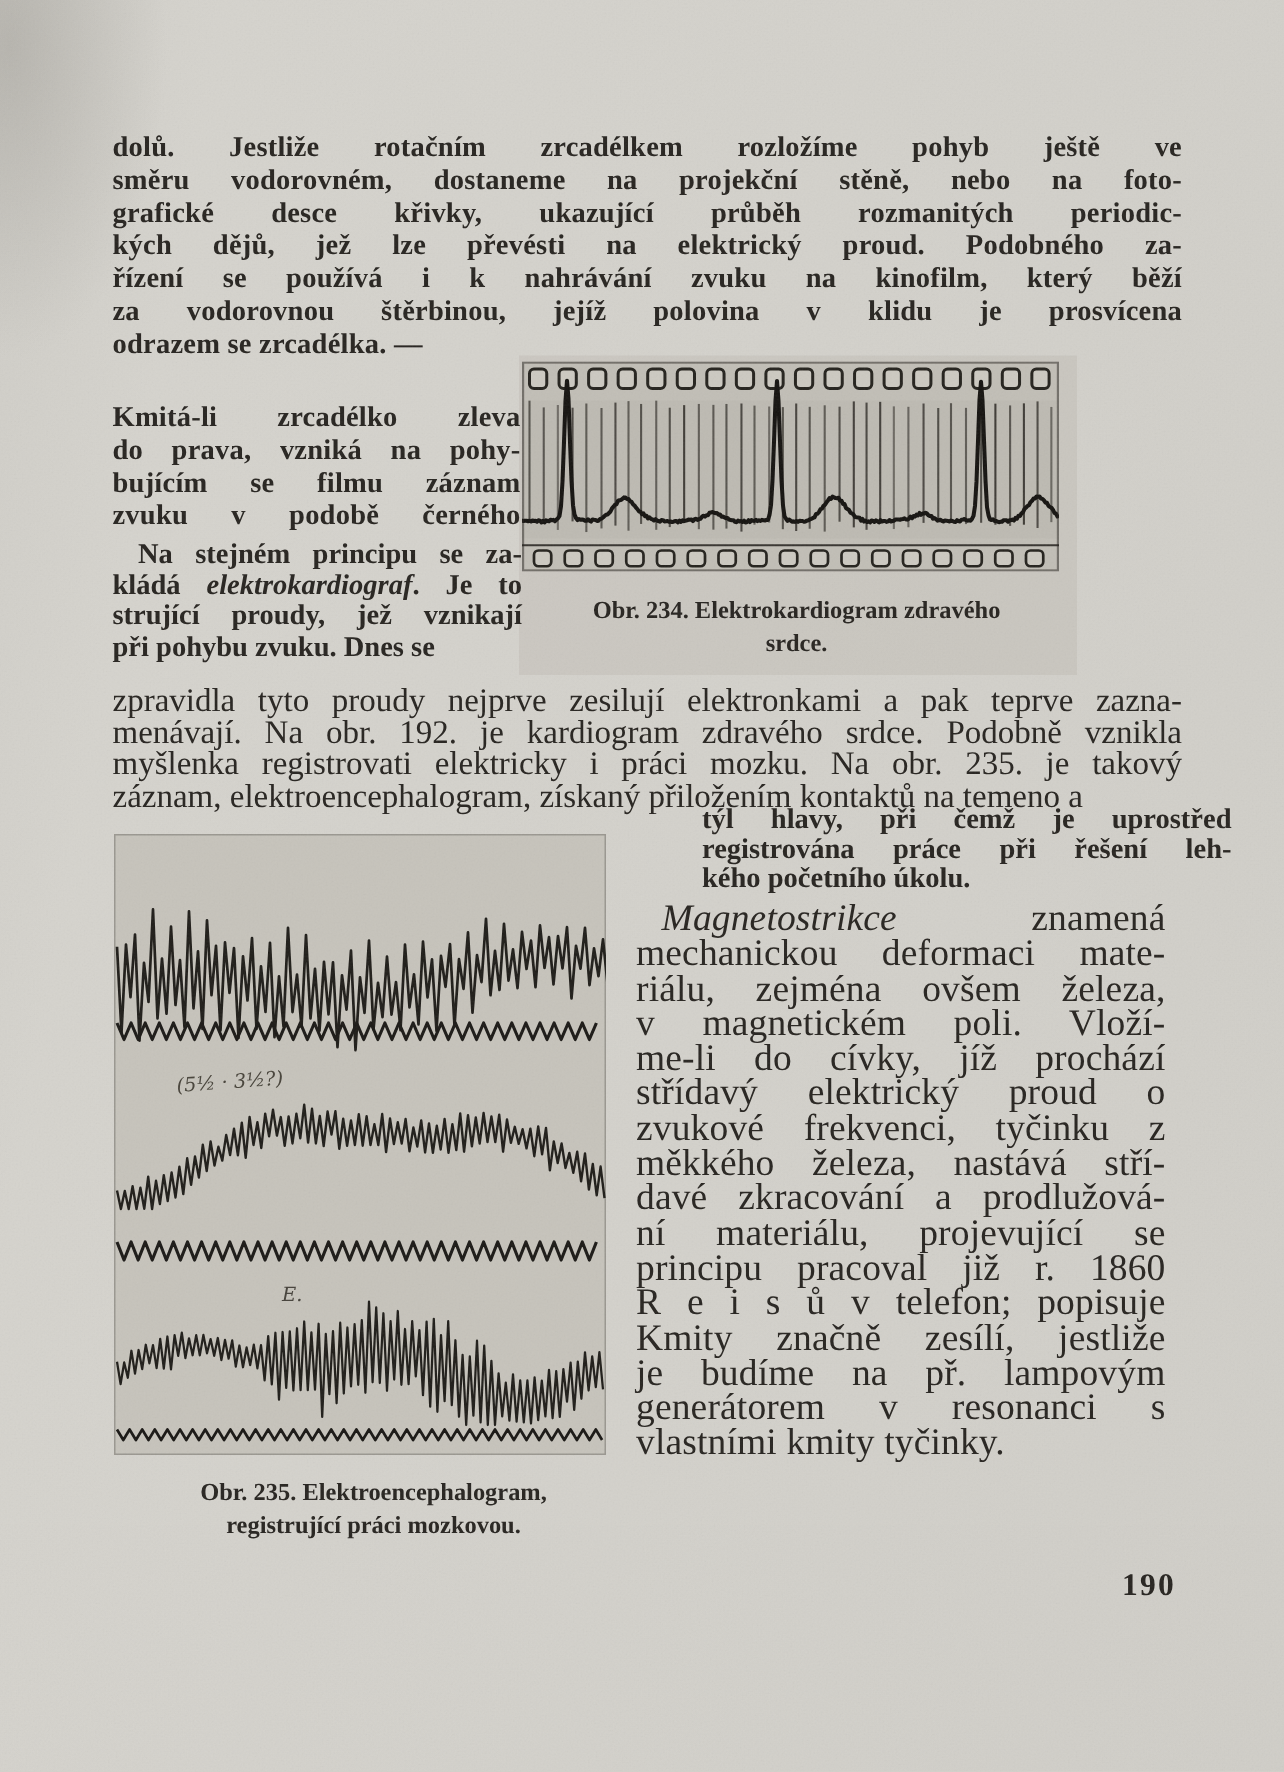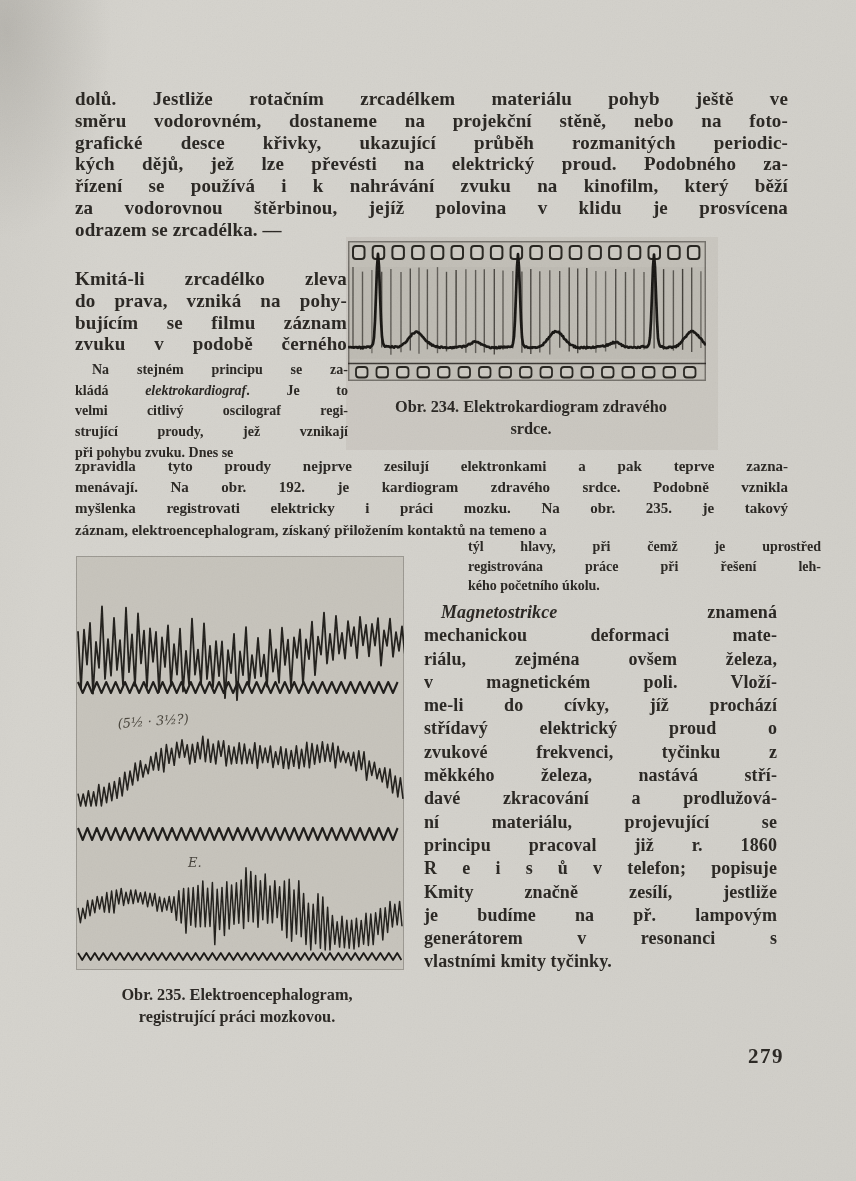--- a/index.html
+++ b/index.html
@@ -11,55 +11,55 @@
     font-family:"Liberation Serif","DejaVu Serif",serif;
     color:#272420;
   }
   .para { position:absolute; }
   .tline { text-align:justify; text-align-last:justify; }
   .para .tline.last { text-align-last:left; }
   .para.center .tline, .para.center .tline.last { text-align:right; text-align-last:center; }
   .para.indent-first .tline:first-child { text-indent:17px; }
 
   .t-large { font-size:19px;  line-height:21.8px; font-weight:bold; letter-spacing:.15px; }
-  .t-main  { font-size:18px; line-height:23.3px; font-weight:bold; letter-spacing:.1px; }
-  .t-petit { font-size:14px; line-height:20.7px; font-weight:bold; }
-  .t-mid   { font-size:15px; line-height:21.2px; font-weight:bold; }
+  .t-main  { font-size:25px; line-height:23.3px; font-weight:normal; letter-spacing:.1px; }
+  .t-petit { font-size:19px; line-height:20.7px; font-weight:bold; }
+  .t-mid   { font-size:22px; line-height:21.2px; font-weight:normal; }
   .t-cap   { font-size:16.3px; line-height:21.5px; font-weight:bold; }
   .emph-bold i { font-style:italic; }
 
   #top-para      { left:75px;  top:88px;  width:713px; }
   #left-large    { left:75px;  top:246px; width:272px;margin-top:22px; }
   #left-petit    { left:75px;  top:360px; width:273px; }
   #mid-petit     { left:75px;  top:456px; width:713px; }
   #right-petit   { left:440px; top:537px; width:353px; line-height:19.6px;margin-left:28px; }
   #right-main    { left:424px; top:601px; width:353px; }
   #caption-234   { left:350px; top:396px; width:362px; }
-  #caption-235   { left:72px;  top:984px; width:330px; }
+  #caption-235   { left:84px;  top:984px; width:330px; }
 
   #fig234-backdrop {
     position:absolute; left:346px; top:237px; width:372px; height:213px;
     background:rgba(185,181,171,.35);
   }
   #ekg-svg { position:absolute; left:348px; top:241px; }
   #eeg-svg { position:absolute; left:76px;  top:556px; }
 
   #page-number {
     position:absolute; left:748px; top:1044px;
     font-size:21px; font-weight:bold; letter-spacing:1.5px;
   }
   .grain { position:absolute; left:0; top:0; z-index:50; pointer-events:none; }
 </style>
 </head>
 <body>
 
 <div class="page">
 
   <div id="top-para" class="para t-large">
-      <div class="tline">dolů. Jestliže rotačním zrcadélkem materiálu pohyb ještě ve</div>
+      <div class="tline">dolů. Jestliže rotačním zrcadélkem rozložíme pohyb ještě ve</div>
       <div class="tline">směru vodorovném, dostaneme na projekční stěně, nebo na foto-</div>
       <div class="tline">grafické desce křivky, ukazující průběh rozmanitých periodic-</div>
       <div class="tline">kých dějů, jež lze převésti na elektrický proud. Podobného za-</div>
       <div class="tline">řízení se používá i k nahrávání zvuku na kinofilm, který běží</div>
       <div class="tline">za vodorovnou štěrbinou, jejíž polovina v klidu je prosvícena</div>
       <div class="tline last">odrazem se zrcadélka. —</div>
     </div>
 
   <div id="fig234-backdrop"></div>
 
@@ -152,21 +152,20 @@
   <div id="left-large" class="para t-large">
       <div class="tline">Kmitá-li zrcadélko zleva</div>
       <div class="tline">do prava, vzniká na pohy-</div>
       <div class="tline">bujícím se filmu záznam</div>
       <div class="tline">zvuku v podobě černého</div>
     </div>
 
   <div id="left-petit" class="para t-petit indent-first">
       <div class="tline">Na stejném principu se za-</div>
       <div class="tline">kládá <i>elektrokardiograf</i>. Je to</div>
-      <div class="tline">velmi citlivý oscilograf regi-</div>
       <div class="tline">strující proudy, jež vznikají</div>
       <div class="tline last">při pohybu zvuku. Dnes se</div>
     </div>
 
   <div id="mid-petit" class="para t-mid">
       <div class="tline">zpravidla tyto proudy nejprve zesilují elektronkami a pak teprve zazna-</div>
       <div class="tline">menávají. Na obr. 192. je kardiogram zdravého srdce. Podobně vznikla</div>
       <div class="tline">myšlenka registrovati elektricky i práci mozku. Na obr. 235. je takový</div>
       <div class="tline last">záznam, elektroencephalogram, získaný přiložením kontaktů na temeno a</div>
     </div>
@@ -209,21 +208,21 @@
       <div class="tline">je budíme na př. lampovým</div>
       <div class="tline">generátorem v resonanci s</div>
       <div class="tline last">vlastními kmity tyčinky.</div>
     </div>
 
   <div id="caption-235" class="para center t-cap">
       <div class="tline">Obr. 235. Elektroencephalogram,</div>
       <div class="tline last">registrující práci mozkovou.</div>
     </div>
 
-  <div id="page-number">279</div>
+  <div id="page-number">190</div>
 
   <svg class="grain" width="856" height="1181">
     <filter id="grain-f">
       <feTurbulence type="fractalNoise" baseFrequency="0.8" numOctaves="2" seed="7"></feTurbulence>
       <feColorMatrix type="saturate" values="0"></feColorMatrix>
     </filter>
     <rect width="856" height="1181" filter="url(#grain-f)" opacity="0.075"></rect>
   </svg>
 </div>
 

